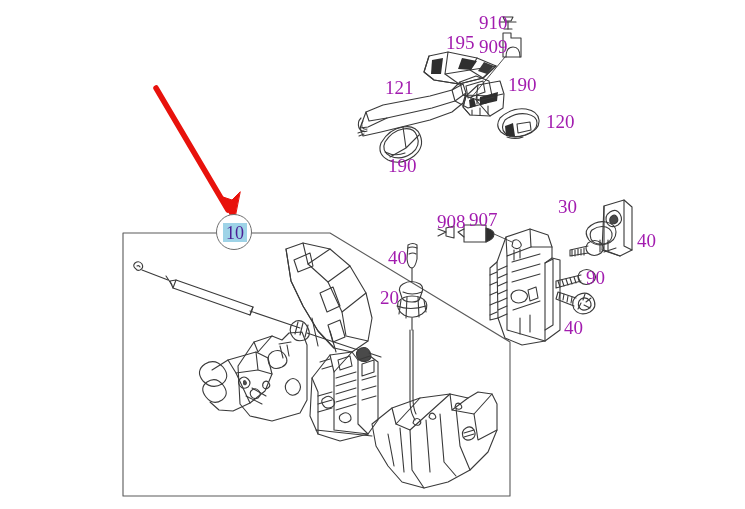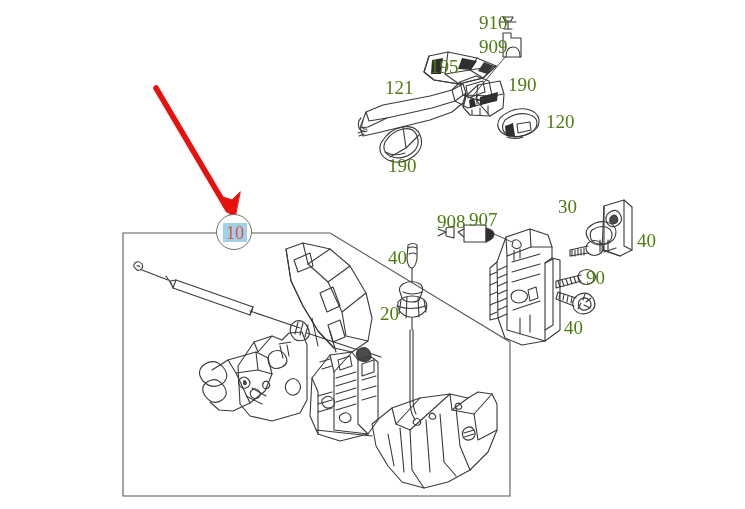--- a/index.html
+++ b/index.html
@@ -1,28 +1,28 @@
 <!DOCTYPE html>
 <html><head>
 <meta charset="utf-8">
 <style>
   html,body{margin:0;padding:0;background:#ffffff;}
   body{width:745px;height:509px;position:relative;overflow:hidden;
        font-family:"Liberation Serif",serif;}
   #stage{position:absolute;left:0;top:0;width:745px;height:509px;}
   #stage svg{position:absolute;left:0;top:0;}
   .lbl{position:absolute;font-family:"Liberation Serif",serif;font-size:19px;
-       color:#4d7c0f;white-space:nowrap;line-height:1;}
+       color:#a21caf;white-space:nowrap;line-height:1;}
   #badge{position:absolute;left:216px;top:214px;width:38px;height:38px;}
   #badge .ring{position:absolute;left:0;top:0;width:36px;height:36px;
        border:1.4px solid #6f6f6f;border-radius:50%;background:#ffffff;box-sizing:border-box;}
   #badge .hl{position:absolute;left:7px;top:9px;width:24px;height:19px;background:#9ED3E7;}
   #badge .num{position:absolute;left:0;top:0;width:38px;height:38px;
        display:flex;align-items:center;justify-content:center;
-       font-size:18px;color:#ef4444;font-family:"Liberation Serif",serif;}
+       font-size:18px;color:#4c1d95;font-family:"Liberation Serif",serif;}
 </style>
 </head>
 <body>
 
 <div id="stage">
 
   <svg width="745" height="509" viewBox="0 0 745 509">
     <g fill="none" stroke="#3a3a3a" stroke-width="1.1" stroke-linejoin="round" stroke-linecap="round">
 
       <g>
@@ -281,34 +281,34 @@
 
       <g>
         <path d="M156,88 L228,210" stroke="#E8120C" stroke-width="5.5" stroke-linecap="round" fill="none"></path>
         <path d="M234,222 L220,196 L232,200 L240,192 Z" fill="#E8120C" stroke="#E8120C" stroke-width="1"></path>
       </g>
 
     </g>
   </svg>
 
   <div class="lbl" style="left:385px;top:78px;">121</div>
-  <div class="lbl" style="left:430px;top:33px;margin-top:24px;">195</div>
+  <div class="lbl" style="left:446px;top:33px;">195</div>
   <div class="lbl" style="left:479px;top:13px;">910</div>
   <div class="lbl" style="left:479px;top:37px;text-align:center;">909</div>
   <div class="lbl" style="left:508px;top:75px;">190</div>
   <div class="lbl" style="left:546px;top:112px;">120</div>
   <div class="lbl" style="left:388px;top:156px;">190</div>
   <div class="lbl" style="left:437px;top:212px;text-align:center;">908</div>
   <div class="lbl" style="left:469px;top:210px;">907</div>
   <div class="lbl" style="left:558px;top:197px;">30</div>
   <div class="lbl" style="left:637px;top:231px;">40</div>
   <div class="lbl" style="left:586px;top:268px;">90</div>
   <div class="lbl" style="left:564px;top:318px;">40</div>
   <div class="lbl" style="left:388px;top:248px;">40</div>
-  <div class="lbl" style="left:380px;top:288px;margin-top:16px;">20</div>
+  <div class="lbl" style="left:380px;top:288px;">20</div>
 
   <div id="badge">
     <div class="ring"></div>
     <div class="hl"></div>
     <div class="num">10</div>
   </div>
 
 </div>
 
 </body></html>

